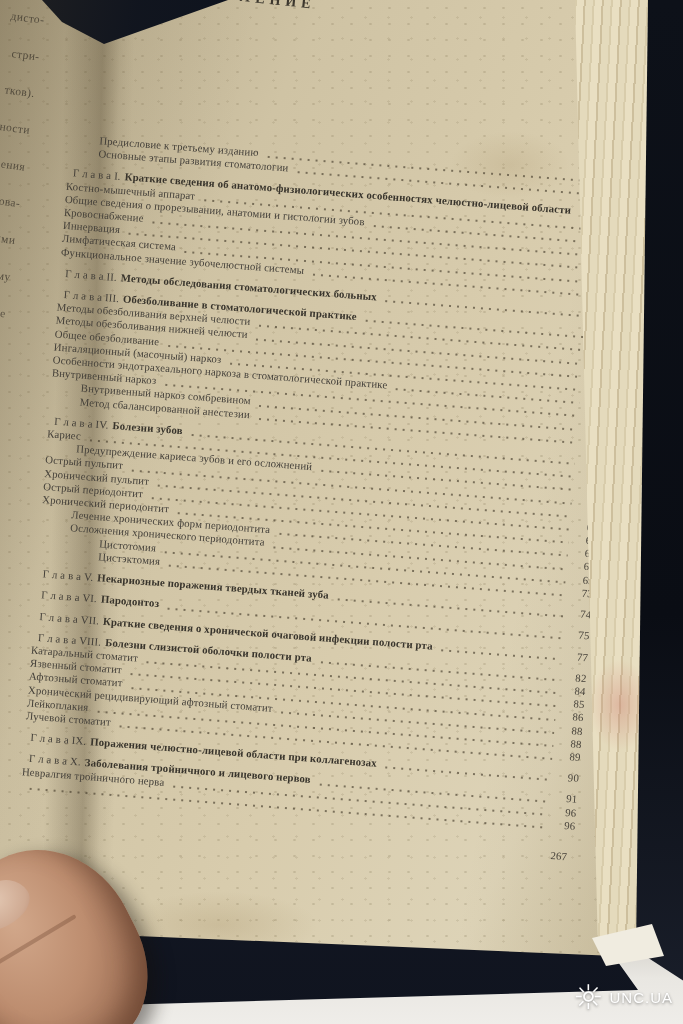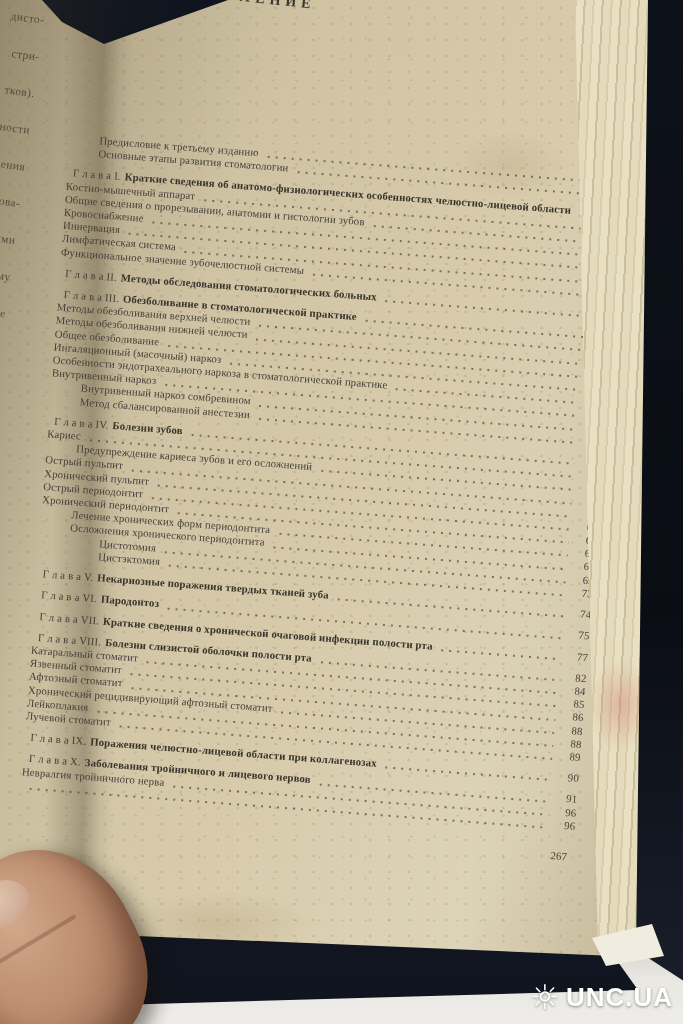--- a/index.html
+++ b/index.html
@@ -88,21 +88,21 @@
     border-radius:50% 50% 46% 46%/60% 60% 40% 40%;transform:rotate(-8deg);
     background:radial-gradient(at 45% 35%,#e4cab6 0%,#cfab94 70%,#bb8f77 100%);opacity:.9;}
   #thumb .crease{position:absolute;left:28px;top:86px;width:96px;height:4px;border-radius:4px;
     background:rgba(96,56,38,.30);transform:rotate(-4deg);}
 
   
   #watermark{position:absolute;right:10px;bottom:10px;display:flex;align-items:center;gap:6px;
     color:#ffffff;font-family:"Liberation Sans","DejaVu Sans",sans-serif;
     text-shadow:0 1px 3px rgba(0,0,0,.45);}
   #watermark .sun{font-size:34px;line-height:34px;font-family:"DejaVu Sans",sans-serif;}
-  #watermark .wm-text{font-size:26px;font-weight:bold;letter-spacing:1px;}
+  #watermark .wm-text{font-size:15px;font-weight:normal;letter-spacing:1px;}
 </style>
 </head>
 <body>
 
 <div id="photo">
 
   <div id="table-surface"></div>
   <div id="cover-bottom"></div>
 
   <div id="paper">

